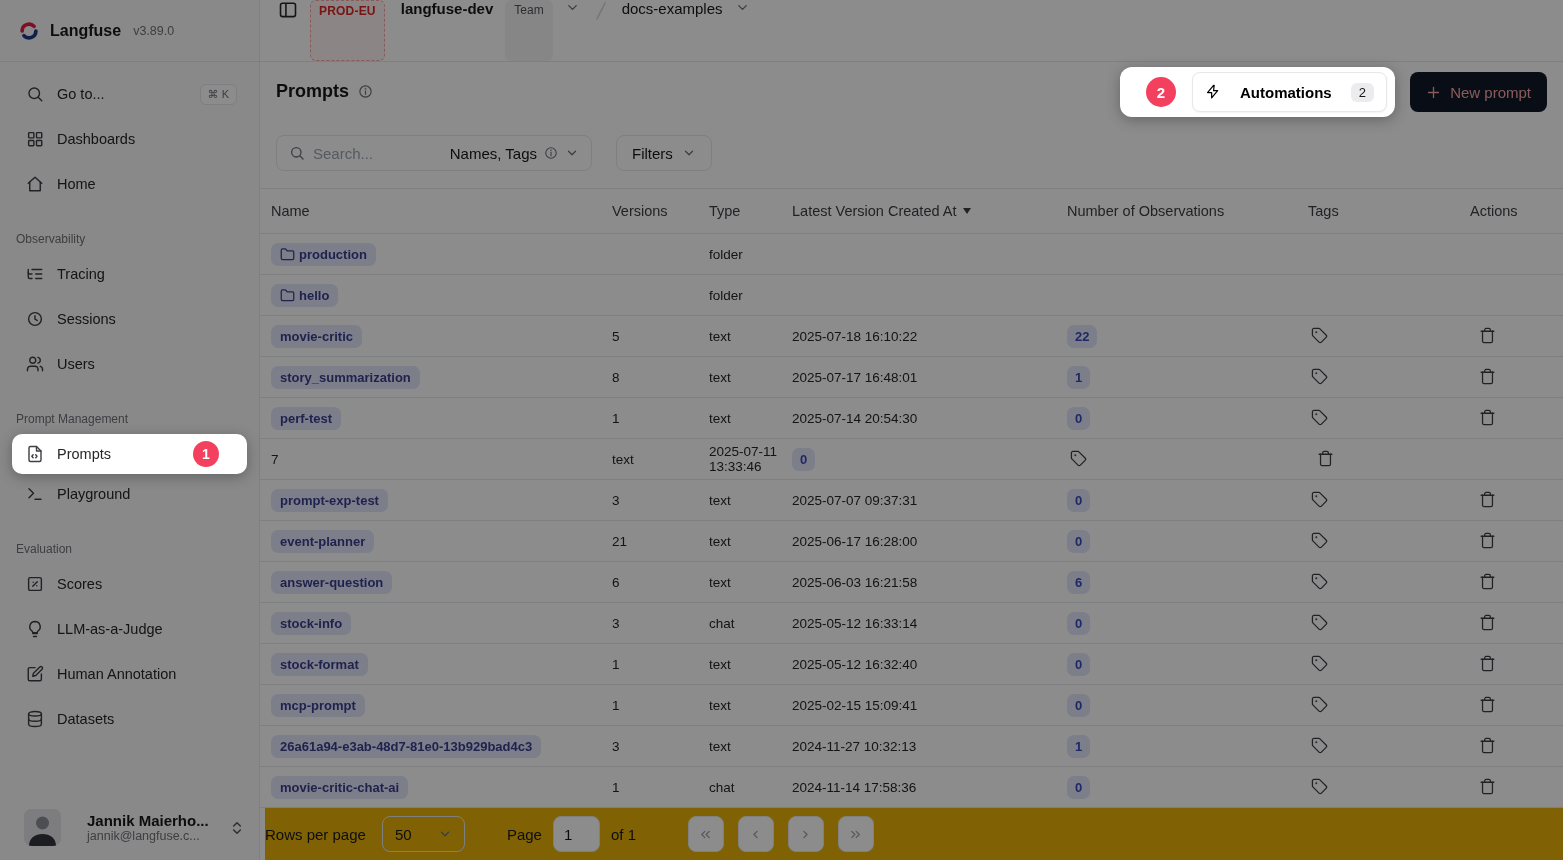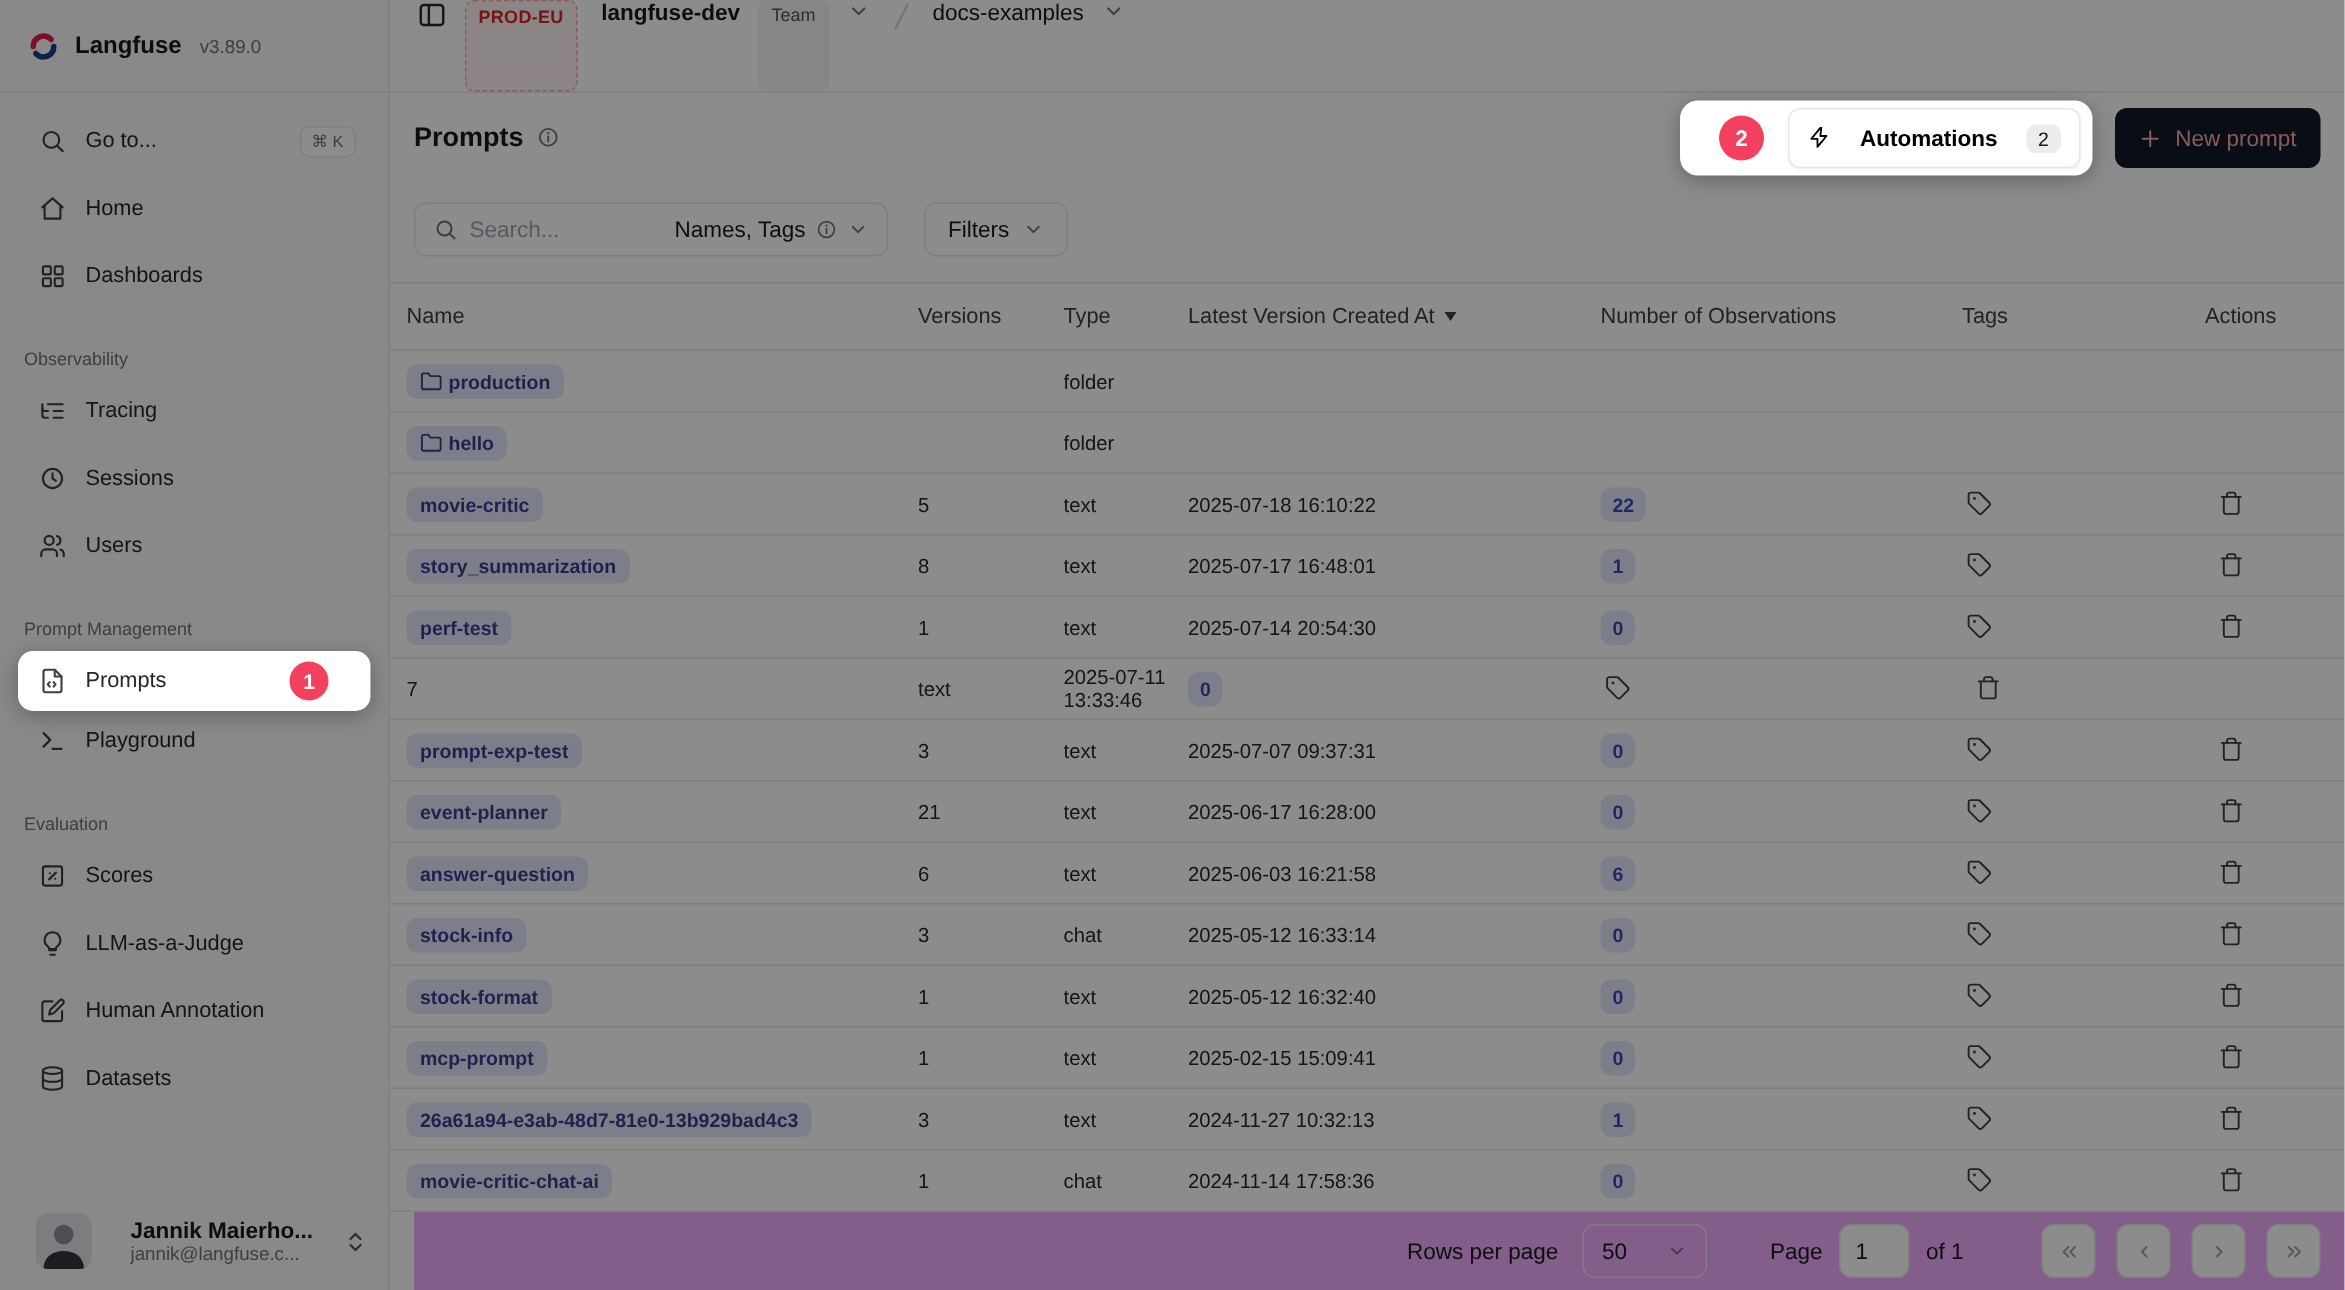--- a/index.html
+++ b/index.html
@@ -77,21 +77,21 @@
   .sort-tri{width:0; height:0; border-left:4.5px solid transparent; border-right:4.5px solid transparent; border-top:6px solid var(--text2); margin-left:7px;}
   .tbody .trow{height:41px; border-bottom:1px solid var(--border); font-size:13.5px; color:#27272a; cursor:pointer;}
   .name-pill{display:inline-flex; align-items:center; gap:4px; max-width:330px; background:var(--pill-bg); color:var(--pill-text); border-radius:7px; padding:4px 9px; font-size:13px; font-weight:700; white-space:nowrap;}
   .name-pill .folder-ic{flex:none; color:var(--pill-text);}
   .trow:not(.is-folder) .folder-ic{display:none;}
   .obs-pill{display:inline-flex; background:var(--pill-bg); color:var(--obs-text); border-radius:7px; padding:4px 8px; font-size:13px; font-weight:700;}
   .tag-btn,.trash-btn{background:none; border:none; cursor:pointer; color:#3f3f46; padding:2px; display:inline-flex;}
   .cell-tags{padding-left:1px;} .cell-actions{padding-left:7px;}
 
   
-  .tfooter{position:absolute; left:16px; right:0; bottom:0; height:52px; background:#f0abfc; display:flex; align-items:center; justify-content:flex-end; padding-right:16px; font-size:15px;}
+  .tfooter{position:absolute; left:5px; right:0; bottom:0; height:52px; background:#eab308; display:flex; align-items:center; justify-content:flex-start; padding-right:16px; font-size:15px;}
   .rpp-label{margin-right:16px;}
   .rpp-select{width:83px; height:36px; border:1px solid var(--border); border-radius:8px; display:flex; align-items:center; justify-content:space-between; padding:0 12px; cursor:pointer;}
   .gap40{width:42px;}
   .page-input{width:47px; height:36px; border:1px solid var(--border); border-radius:8px; margin-left:11px; padding:0 10px; font-size:15px; font-family:inherit; color:var(--text); outline:none;}
   .of-label{margin-left:11px;}
   .pg-btn{width:36px; height:36px; border:1px solid #ececee; background:#fff; border-radius:8px; display:flex; align-items:center; justify-content:center; color:#a1a1aa; margin-left:14px; cursor:pointer;}
 </style>
 </head>
 <body>
 
@@ -115,37 +115,37 @@
             <svg width="18" height="18" viewBox="0 0 24 24" fill="none" stroke="currentColor" stroke-width="1.9" stroke-linecap="round">
               <circle cx="11" cy="11" r="7"></circle>
               <line x1="16.6" y1="16.6" x2="21" y2="21"></line>
             </svg>
           </span>
         <span>Go to...</span>
         <span class="kbd">⌘ K</span>
       </div>
       <div class="nav-item">
         <span class="ni">
-            <svg width="18" height="18" viewBox="0 0 24 24" fill="none" stroke="currentColor" stroke-width="1.9" stroke-linecap="round" stroke-linejoin="round">
-              <path d="m3 11 9-8 9 8"></path>
-              <path d="M5 9.8V21h14V9.8"></path>
-            </svg>
-          </span>
-        <span>Home</span>
-      </div>
-      <div class="nav-item">
-        <span class="ni">
             <svg width="18" height="18" viewBox="0 0 24 24" fill="none" stroke="currentColor" stroke-width="1.9">
               <rect x="3.5" y="3.5" width="7" height="7" rx="1"></rect>
               <rect x="14" y="3.5" width="7" height="7" rx="1"></rect>
               <rect x="3.5" y="14" width="7" height="7" rx="1"></rect>
               <rect x="14" y="14" width="7" height="7" rx="1"></rect>
             </svg>
           </span>
         <span>Dashboards</span>
+      </div>
+      <div class="nav-item">
+        <span class="ni">
+            <svg width="18" height="18" viewBox="0 0 24 24" fill="none" stroke="currentColor" stroke-width="1.9" stroke-linecap="round" stroke-linejoin="round">
+              <path d="m3 11 9-8 9 8"></path>
+              <path d="M5 9.8V21h14V9.8"></path>
+            </svg>
+          </span>
+        <span>Home</span>
       </div>
 
       <div class="sec-label">Observability</div>
       <div class="nav-item">
         <span class="ni">
             <svg width="18" height="18" viewBox="0 0 24 24" fill="none" stroke="currentColor" stroke-width="1.9" stroke-linecap="round" stroke-linejoin="round">
               <path d="M21 6H8"></path>
               <path d="M21 12h-8"></path>
               <path d="M21 18h-8"></path>
               <path d="M3 6v4a2 2 0 0 0 2 2h3"></path>

